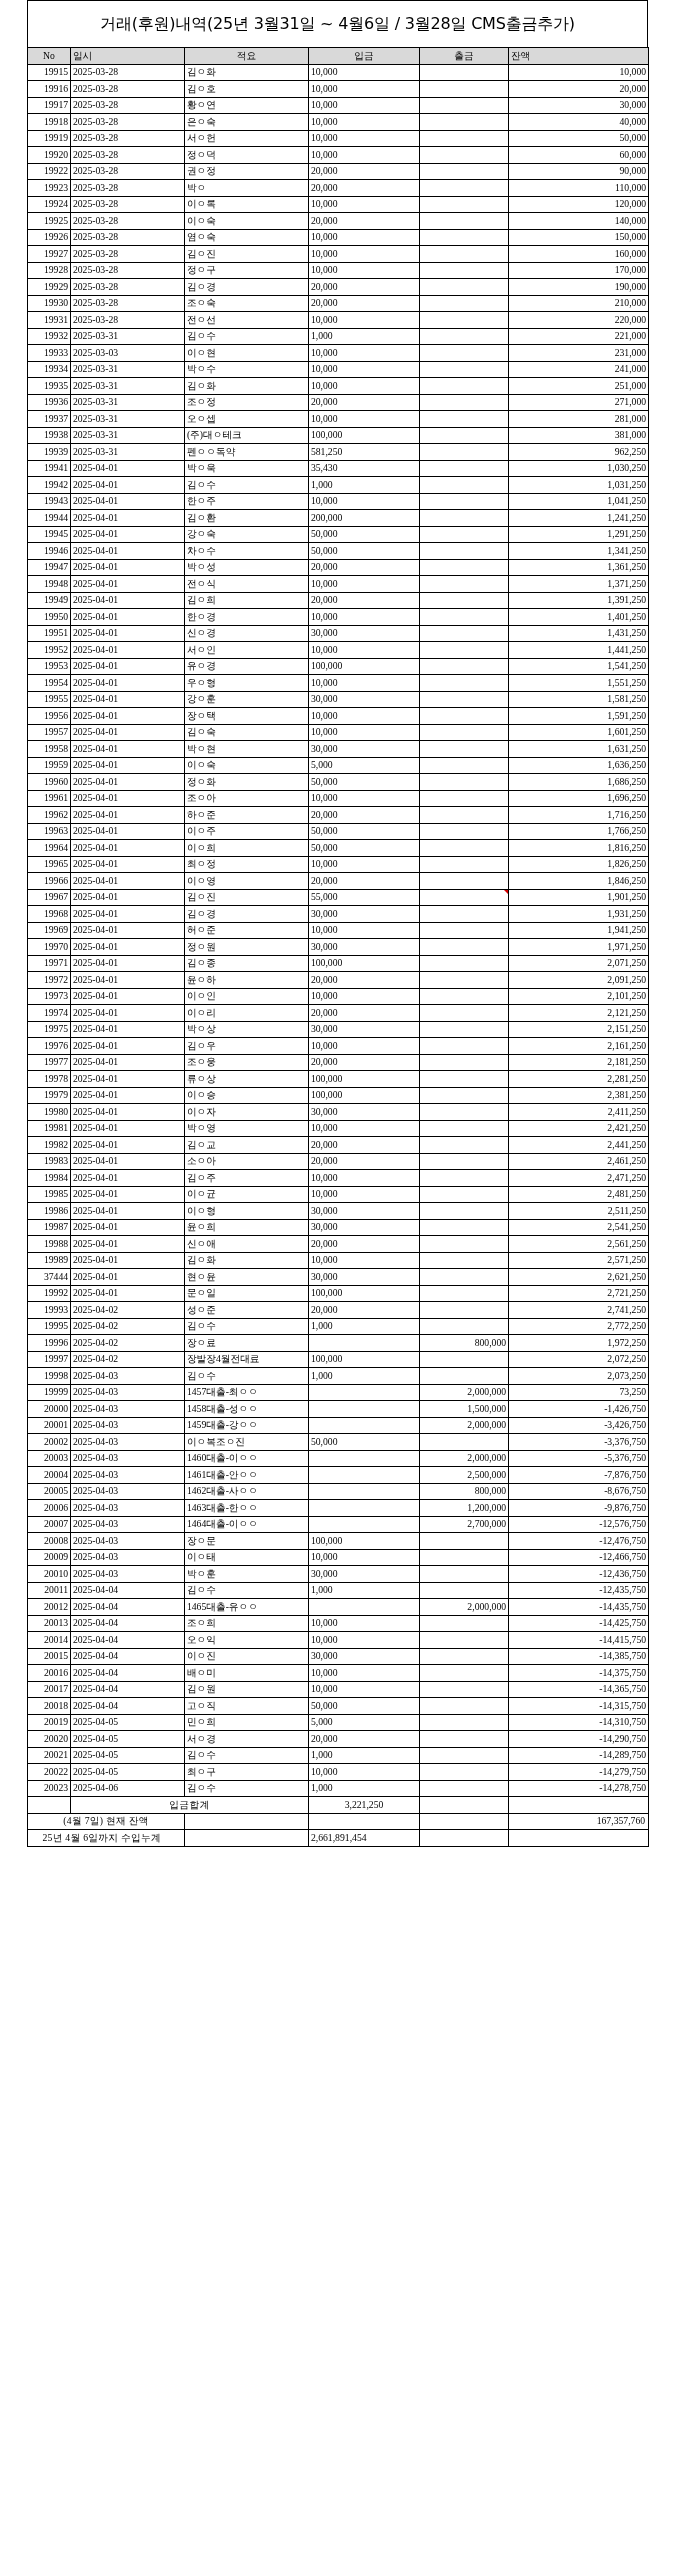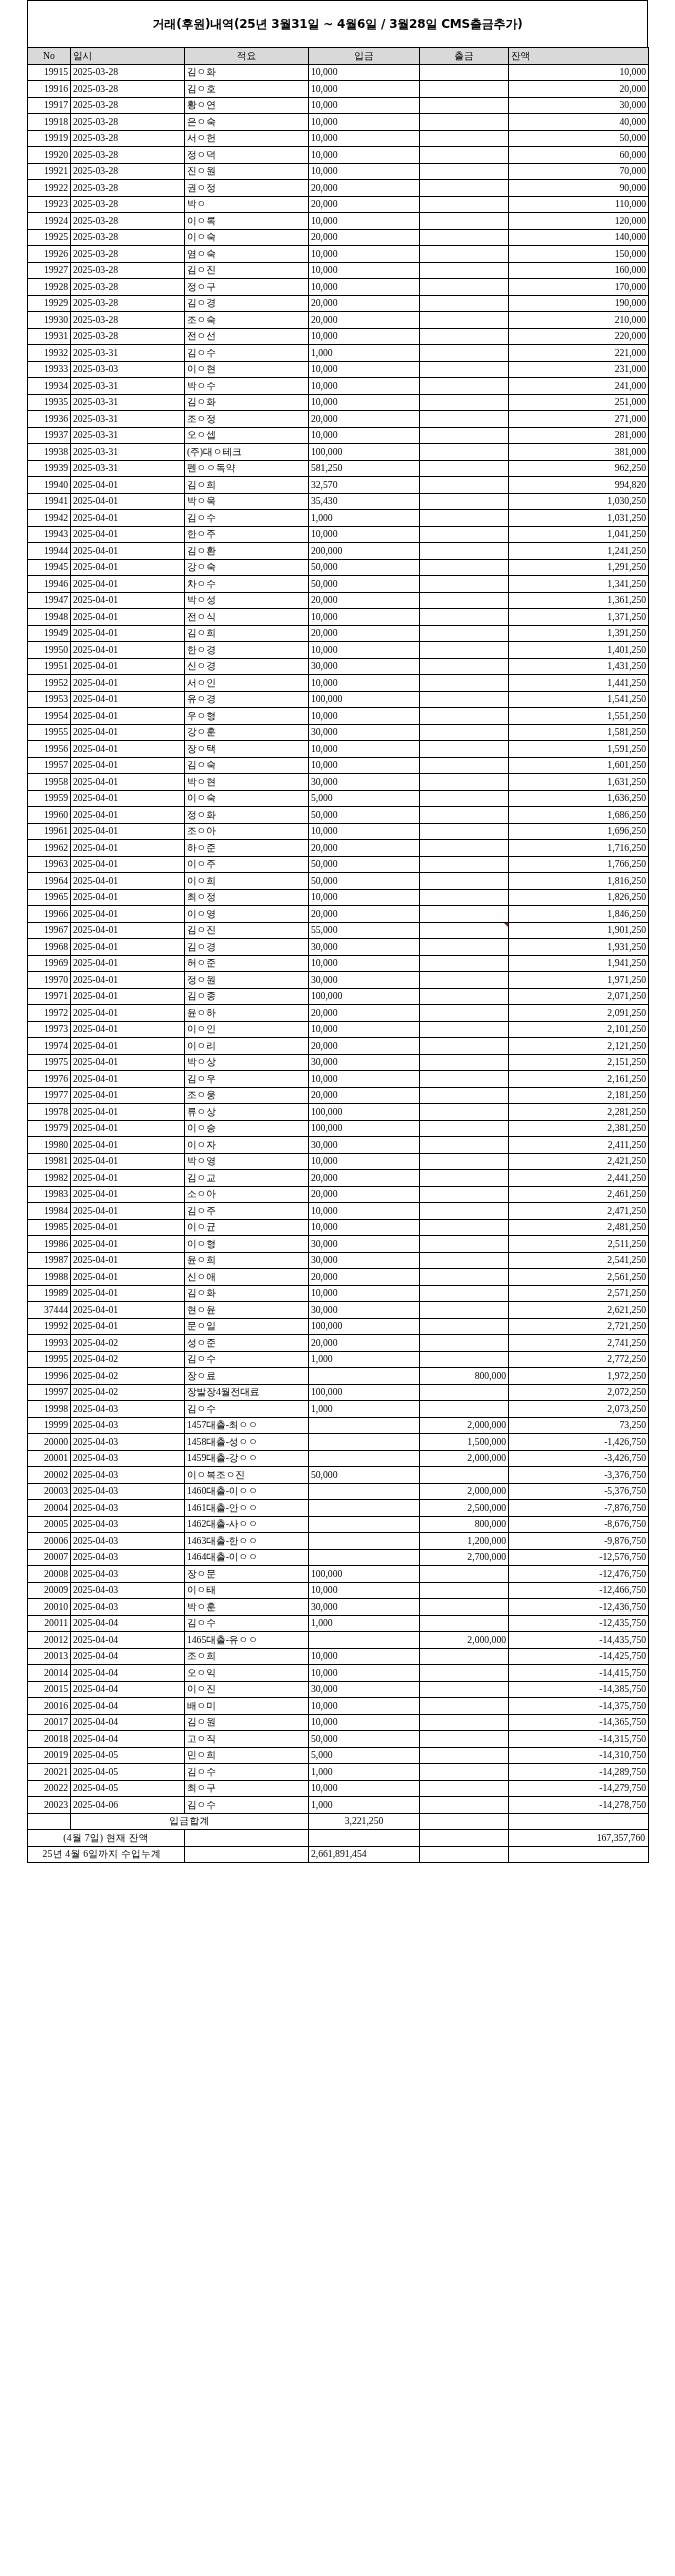--- a/index.html
+++ b/index.html
@@ -28,22 +28,22 @@
     border-left: 1px solid #000;
     border-right: 1px solid #000;
     border-top: 1px solid #000;
     height: 47px;
     display: flex;
     align-items: center;
     justify-content: center;
     background: #ffffff;
   }
   .title-text {
-    font-size: 12px;
-    font-weight: bold;
+    font-size: 16px;
+    font-weight: normal;
     letter-spacing: -0.2px;
     white-space: nowrap;
   }
   table.ledger {
     margin: 0 27px;
     width: 621px;
     border-collapse: collapse;
     table-layout: fixed;
     background: #ffffff;
     font-family: Liberation Serif, serif;
@@ -203,28 +203,20 @@
         </tr>
         <tr>
           <td class="t-no">19920</td>
           <td class="t-date">2025-03-28</td>
           <td class="t-desc">정ㅇ덕</td>
           <td class="t-in">10,000</td>
           <td class="t-out"></td>
           <td class="t-bal">60,000</td>
         </tr>
         <tr>
-          <td class="t-no">19921</td>
-          <td class="t-date">2025-03-28</td>
-          <td class="t-desc">진ㅇ원</td>
-          <td class="t-in">10,000</td>
-          <td class="t-out"></td>
-          <td class="t-bal">70,000</td>
-        </tr>
-        <tr>
           <td class="t-no">19922</td>
           <td class="t-date">2025-03-28</td>
           <td class="t-desc">권ㅇ정</td>
           <td class="t-in">20,000</td>
           <td class="t-out"></td>
           <td class="t-bal">90,000</td>
         </tr>
         <tr>
           <td class="t-no">19923</td>
           <td class="t-date">2025-03-28</td>
@@ -353,28 +345,20 @@
           <td class="t-out"></td>
           <td class="t-bal">381,000</td>
         </tr>
         <tr>
           <td class="t-no">19939</td>
           <td class="t-date">2025-03-31</td>
           <td class="t-desc">펜ㅇㅇ독약</td>
           <td class="t-in">581,250</td>
           <td class="t-out"></td>
           <td class="t-bal">962,250</td>
-        </tr>
-        <tr>
-          <td class="t-no">19940</td>
-          <td class="t-date">2025-04-01</td>
-          <td class="t-desc">김ㅇ희</td>
-          <td class="t-in">32,570</td>
-          <td class="t-out"></td>
-          <td class="t-bal">994,820</td>
         </tr>
         <tr>
           <td class="t-no">19941</td>
           <td class="t-date">2025-04-01</td>
           <td class="t-desc">박ㅇ욱</td>
           <td class="t-in">35,430</td>
           <td class="t-out"></td>
           <td class="t-bal">1,030,250</td>
         </tr>
         <tr>
@@ -977,20 +961,28 @@
           <td class="t-out"></td>
           <td class="t-bal">-14,315,750</td>
         </tr>
         <tr>
           <td class="t-no">20019</td>
           <td class="t-date">2025-04-05</td>
           <td class="t-desc">민ㅇ희</td>
           <td class="t-in">5,000</td>
           <td class="t-out"></td>
           <td class="t-bal">-14,310,750</td>
+        </tr>
+        <tr>
+          <td class="t-no">20020</td>
+          <td class="t-date">2025-04-05</td>
+          <td class="t-desc">서ㅇ경</td>
+          <td class="t-in">20,000</td>
+          <td class="t-out"></td>
+          <td class="t-bal">-14,290,750</td>
         </tr>
         <tr>
           <td class="t-no">20021</td>
           <td class="t-date">2025-04-05</td>
           <td class="t-desc">김ㅇ수</td>
           <td class="t-in">1,000</td>
           <td class="t-out"></td>
           <td class="t-bal">-14,289,750</td>
         </tr>
         <tr>

